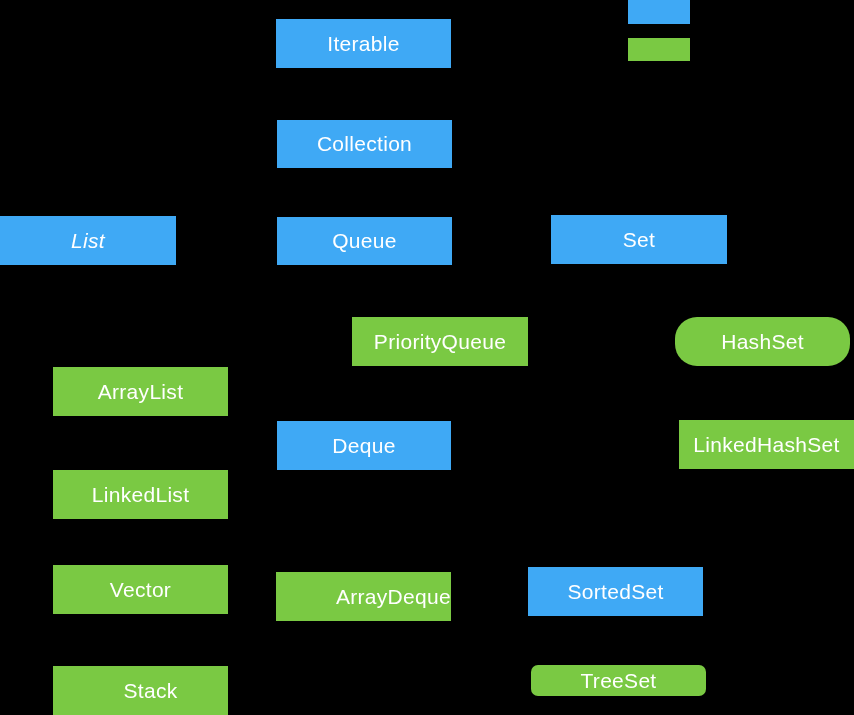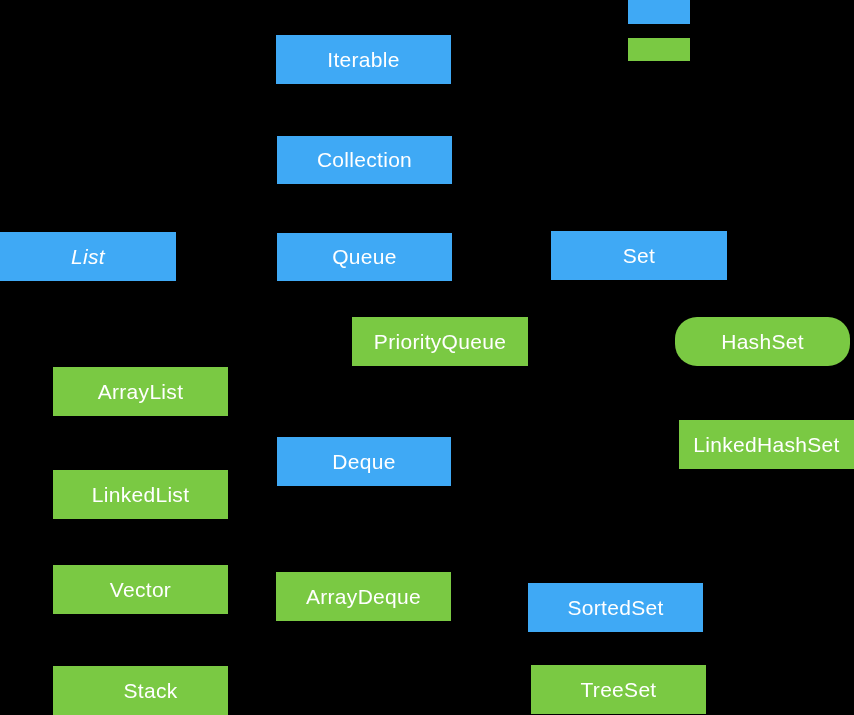--- a/index.html
+++ b/index.html
@@ -19,21 +19,21 @@
     position: absolute;
     display: flex;
     align-items: center;
     justify-content: center;
     color: var(--text-color, #ffffff);
     font-size: 21px;
     font-weight: 400;
     letter-spacing: 0.3px;
     box-sizing: border-box;
   }
-  .node.interface { background: var(--interface-color, #3FA9F5); margin-top: 16px; }
+  .node.interface { background: var(--interface-color, #3FA9F5); }
   .node.class     { background: var(--class-color, #7AC943); }
   .legend-swatch {
     position: absolute;
   }
   .legend-swatch.interface { background: var(--interface-color, #3FA9F5); }
   .legend-swatch.class     { background: var(--class-color, #7AC943); }
 </style>
 </head>
 <body>
 
@@ -72,26 +72,26 @@
       </div>
       <div class="node class" style="left: 679px; top: 420px; width: 175px; height: 49px;">
         <span>LinkedHashSet</span>
       </div>
       <div class="node class" style="left: 53px; top: 470px; width: 175px; height: 49px;">
         <span>LinkedList</span>
       </div>
       <div class="node class" style="left: 53px; top: 565px; width: 175px; height: 49px;">
         <span>Vector</span>
       </div>
-      <div class="node class" style="left: 276px; top: 572px; width: 175px; height: 49px;">
+      <div class="node class" style="left: 276px; top: 572px; width: 175px; height: 49px; justify-content: flex-end;">
         <span>ArrayDeque</span>
       </div>
       <div class="node interface" style="left: 528px; top: 567px; width: 175px; height: 49px;">
         <span>SortedSet</span>
       </div>
       <div class="node class" style="left: 53px; top: 666px; width: 175px; height: 49px; padding-left: 20px;">
         <span>Stack</span>
       </div>
-      <div class="node class" style="left: 531px; top: 665px; width: 175px; height: 49px;">
+      <div class="node class" style="left: 531px; top: 665px; width: 175px; height: 31px; border-radius: 7px;">
         <span>TreeSet</span>
       </div>
     </div>
 </div>
 
 </body></html>

